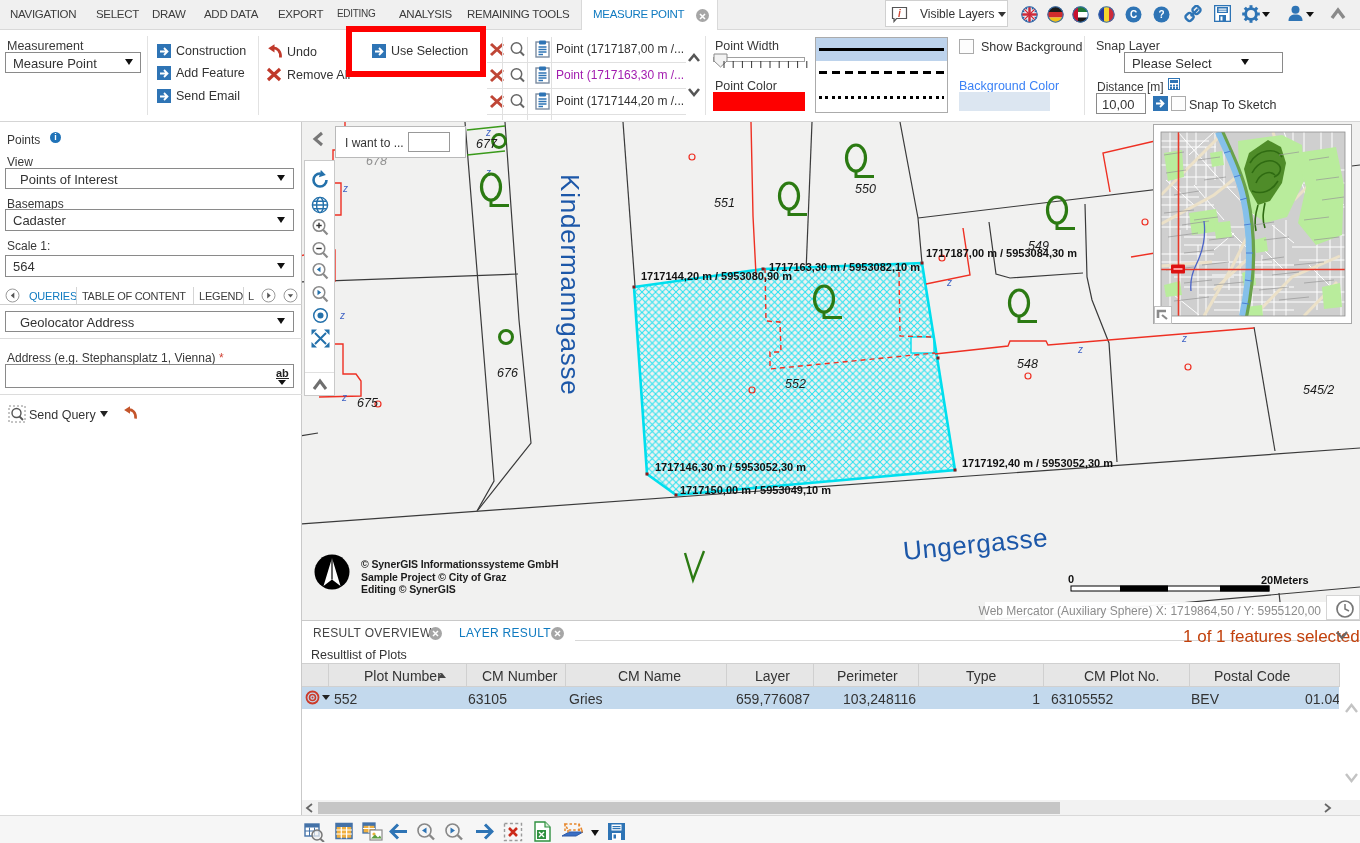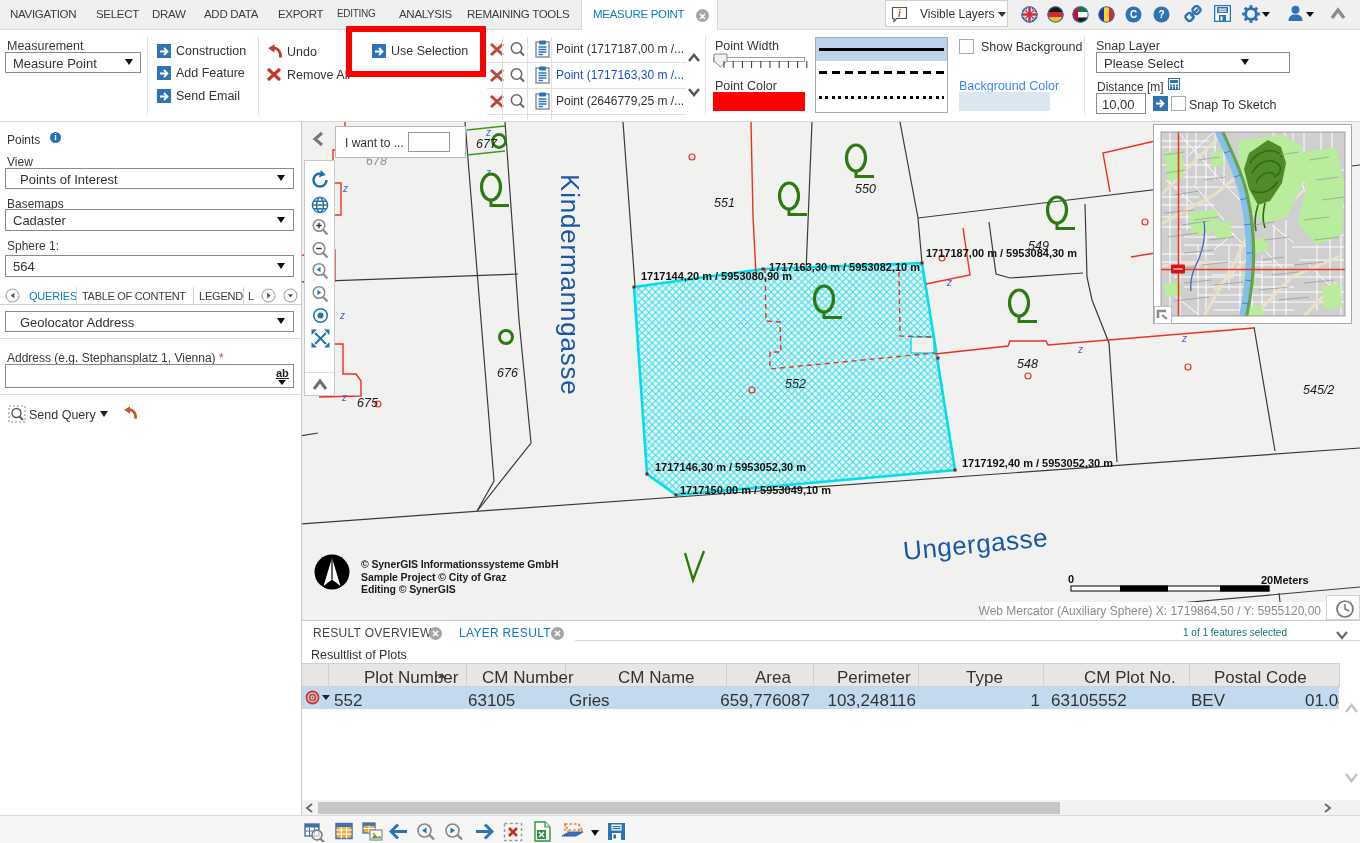--- a/index.html
+++ b/index.html
@@ -226,42 +226,42 @@
         </svg>
       <div class="abs" style="left:40px;top:0;width:1px;height:25px;background:#e0e0e0"></div>
       <svg class="abs" style="left:48px;top:3px" width="15" height="18" viewBox="0 0 15 18">
           <rect x="1" y="2" width="13" height="15" fill="#fff" stroke="#7a8ba0" stroke-width="1.4"></rect>
           <rect x="4" y="0.5" width="7" height="4" rx="1" fill="#2e74b5"></rect>
           <g stroke="#2e74b5" stroke-width="1.4">
             <path d="M3.5 7 H11.5 M3.5 9.5 H11.5 M3.5 12 H11.5 M3.5 14.5 H8"></path>
           </g>
         </svg>
       <div class="abs" style="left:64px;top:0;width:1px;height:25px;background:#e0e0e0"></div>
-      <div class="abs" style="left:69px;top:5px;font-size:12px;color:#1d4ed8;white-space:nowrap">Point (1717163,30 m /...</div>
+      <div class="abs" style="left:69px;top:5px;font-size:12px;color:#a21caf;white-space:nowrap">Point (1717163,30 m /...</div>
       <div class="abs" style="left:0;top:25px;width:199px;height:1px;background:#e0e0e0"></div>
     </div>
     <div class="abs" style="left:0;top:52px;width:199px;height:25px">
       <svg class="abs" style="left:2px;top:5px" width="16" height="15">
           <path d="M2 2 L14 13 M14 2 L2 13" stroke="#bf4636" stroke-width="3"></path>
         </svg>
       <div class="abs" style="left:15px;top:0;width:1px;height:25px;background:#e0e0e0"></div>
       <svg class="abs" style="left:22px;top:4px" width="17" height="17">
           <circle cx="7.5" cy="7" r="5.2" fill="none" stroke="#666" stroke-width="1.5"></circle>
           <path d="M11 10.5 L15 14.5" stroke="#666" stroke-width="2"></path>
         </svg>
       <div class="abs" style="left:40px;top:0;width:1px;height:25px;background:#e0e0e0"></div>
       <svg class="abs" style="left:48px;top:3px" width="15" height="18" viewBox="0 0 15 18">
           <rect x="1" y="2" width="13" height="15" fill="#fff" stroke="#7a8ba0" stroke-width="1.4"></rect>
           <rect x="4" y="0.5" width="7" height="4" rx="1" fill="#2e74b5"></rect>
           <g stroke="#2e74b5" stroke-width="1.4">
             <path d="M3.5 7 H11.5 M3.5 9.5 H11.5 M3.5 12 H11.5 M3.5 14.5 H8"></path>
           </g>
         </svg>
       <div class="abs" style="left:64px;top:0;width:1px;height:25px;background:#e0e0e0"></div>
-      <div class="abs" style="left:69px;top:5px;font-size:12px;color:#333;white-space:nowrap">Point (2646779,25 m /...</div>
+      <div class="abs" style="left:69px;top:5px;font-size:12px;color:#333;white-space:nowrap">Point (1717144,20 m /...</div>
       <div class="abs" style="left:0;top:25px;width:199px;height:1px;background:#e0e0e0"></div>
     </div>
     <div class="abs" style="left:15px;top:77px;width:1px;height:6px;background:#e0e0e0"></div>
     <div class="abs" style="left:40px;top:77px;width:1px;height:6px;background:#e0e0e0"></div>
     <div class="abs" style="left:64px;top:77px;width:1px;height:6px;background:#e0e0e0"></div>
   </div>
   <svg class="abs" style="left:687px;top:21px" width="14" height="13">
       <path d="M2 10 L7 4 L12 10" fill="none" stroke="#555" stroke-width="2.6"></path>
     </svg>
   <svg class="abs" style="left:687px;top:56px" width="14" height="13">
@@ -289,21 +289,21 @@
     <div class="abs" style="left:3px;top:58px;width:125px;height:3px;background:repeating-linear-gradient(90deg,#000 0 3px,transparent 3px 6.5px)"></div>
   </div>
 
   <div class="chk" style="left:959px;top:9px"></div>
   <div class="rtext" style="left:981px;top:10px">Show Background</div>
   <div class="abs" style="left:959px;top:49px;font-size:12.5px;color:#3b82f6">Background Color</div>
   <div class="abs" style="left:959px;top:62px;width:91px;height:19px;background:#dce6f1"></div>
   <div class="vsep" style="left:1084px"></div>
 
   <div class="abs" style="left:1096px;top:9px;font-size:12.5px;color:#383838">Snap Layer</div>
-  <div class="dd" style="left:1096px;top:22px;width:194px;height:21px">
+  <div class="dd" style="left:1124px;top:22px;width:159px;height:21px">
       <span class="txt" style="left:7px">Please Select</span>
     </div>
   <div class="caret" style="left:1241px;top:29px"></div>
   <div class="abs" style="left:1097px;top:50px;font-size:12px;color:#383838">Distance [m]</div>
   <svg class="abs" style="left:1168px;top:48px" width="12" height="12">
       <rect x="0.5" y="0.5" width="11" height="11" fill="#fff" stroke="#2e74b5"></rect>
       <rect x="2" y="2" width="8" height="3" fill="#2e74b5"></rect>
       <g fill="#2e74b5">
         <rect x="2" y="6.5" width="2" height="2"></rect>
         <rect x="5" y="6.5" width="2" height="2"></rect>
@@ -333,21 +333,21 @@
   <div class="lbl" style="left:7px;top:33px">View</div>
   <div class="dd" style="left:5px;top:46px;width:289px;height:21px">
       <span class="txt" style="left:14px">Points of Interest</span>
     </div>
   <div class="caret" style="left:277px;top:53px"></div>
   <div class="lbl" style="left:7px;top:75px">Basemaps</div>
   <div class="dd" style="left:5px;top:87px;width:289px;height:22px">
       <span class="txt" style="left:7px">Cadaster</span>
     </div>
   <div class="caret" style="left:277px;top:95px"></div>
-  <div class="lbl" style="left:7px;top:117px">Sphere 1:</div>
+  <div class="lbl" style="left:7px;top:117px">Scale 1:</div>
   <div class="dd" style="left:5px;top:133px;width:289px;height:22px">
       <span class="txt" style="left:7px">564</span>
     </div>
   <div class="caret" style="left:277px;top:141px"></div>
 
   <div class="abs" id="ltabs" style="left:0;top:164px;width:302px;height:19px;border-bottom:1px solid #cfcfcf">
     <svg class="abs" style="left:5px;top:2px" width="15" height="15">
         <circle cx="7.5" cy="7.5" r="6.5" fill="none" stroke="#9a9a9a"></circle>
         <path d="M9.3 4.6 L5.8 7.5 L9.3 10.4 Z" fill="#555"></path>
       </svg>
@@ -692,44 +692,44 @@
   <svg class="abs" style="left:127px;top:6px" width="13" height="13">
       <circle cx="6.5" cy="6.5" r="6.5" fill="#a6a6a6"></circle>
       <path d="M4 4 L9 9 M9 4 L4 9" stroke="#fff" stroke-width="1.5"></path>
     </svg>
   <div class="abs" style="left:157px;top:5px;font-size:12px;letter-spacing:0.3px;color:#0f7ac0">LAYER RESULT</div>
   <svg class="abs" style="left:249px;top:6px" width="13" height="13">
       <circle cx="6.5" cy="6.5" r="6.5" fill="#a6a6a6"></circle>
       <path d="M4 4 L9 9 M9 4 L4 9" stroke="#fff" stroke-width="1.5"></path>
     </svg>
   <div class="abs" style="left:273px;top:19px;width:785px;height:1px;background:#d8d8d8"></div>
-  <div class="abs" style="left:881px;top:6px;font-size:10px;color:#0f766e">1 of 1 features selected</div>
+  <div class="abs" style="left:881px;top:6px;font-size:17px;color:#c2410c">1 of 1 features selected</div>
   <svg class="abs" style="left:1033px;top:8px" width="14" height="12">
       <path d="M2 3 L7 9 L12 3" fill="none" stroke="#6a6a6a" stroke-width="2.2"></path>
     </svg>
   <div class="abs" style="left:9px;top:27px;font-size:12.5px;color:#333">Resultlist of Plots</div>
-  <div class="abs" id="rtable" style="left:0;top:42px;width:1038px;height:60px;font-size:17px;color:#333">
+  <div class="abs" id="rtable" style="left:0;top:42px;width:1038px;height:60px;font-size:14px;color:#333">
     <div class="abs" style="left:0;top:0;width:1037px;height:24px;background:#e6e6e6;border-top:1px solid #d0d0d0;border-bottom:1px solid #d0d0d0"></div>
     <div class="abs" style="left:0;top:24px;width:1037px;height:22px;background:#c3d9ed"></div>
 
     <div class="abs" style="left:26px;top:0;width:1px;height:24px;background:#d0d0d0"></div>
     <div class="abs" style="left:164px;top:0;width:1px;height:24px;background:#d0d0d0"></div>
     <div class="abs" style="left:263px;top:0;width:1px;height:24px;background:#d0d0d0"></div>
     <div class="abs" style="left:424px;top:0;width:1px;height:24px;background:#d0d0d0"></div>
     <div class="abs" style="left:511px;top:0;width:1px;height:24px;background:#d0d0d0"></div>
     <div class="abs" style="left:616px;top:0;width:1px;height:24px;background:#d0d0d0"></div>
     <div class="abs" style="left:741px;top:0;width:1px;height:24px;background:#d0d0d0"></div>
     <div class="abs" style="left:887px;top:0;width:1px;height:24px;background:#d0d0d0"></div>
     <div class="abs" style="left:1037px;top:0;width:1px;height:24px;background:#d0d0d0"></div>
 
     <div class="abs" style="left:62px;top:5px">Plot Number</div>
     <div class="caret" style="left:136px;top:10px;border-left-width:4px;border-right-width:4px;border-top:none;border-bottom:5px solid #444"></div>
     <div class="abs" style="left:180px;top:5px">CM Number</div>
     <div class="abs" style="left:316px;top:5px">CM Name</div>
-    <div class="abs" style="left:453px;top:5px">Area</div>
+    <div class="abs" style="left:453px;top:5px">Layer</div>
     <div class="abs" style="left:535px;top:5px">Perimeter</div>
     <div class="abs" style="left:664px;top:5px">Type</div>
     <div class="abs" style="left:782px;top:5px">CM Plot No.</div>
     <div class="abs" style="left:912px;top:5px">Postal Code</div>
 
     <svg class="abs" style="left:3px;top:27px" width="15" height="15">
         <circle cx="7.5" cy="7.5" r="6" fill="none" stroke="#cc3b2a" stroke-width="1.8"></circle>
         <circle cx="7.5" cy="7.5" r="3" fill="none" stroke="#cc3b2a" stroke-width="1.6"></circle>
         <circle cx="7.5" cy="7.5" r="1" fill="#cc3b2a"></circle>
       </svg>

